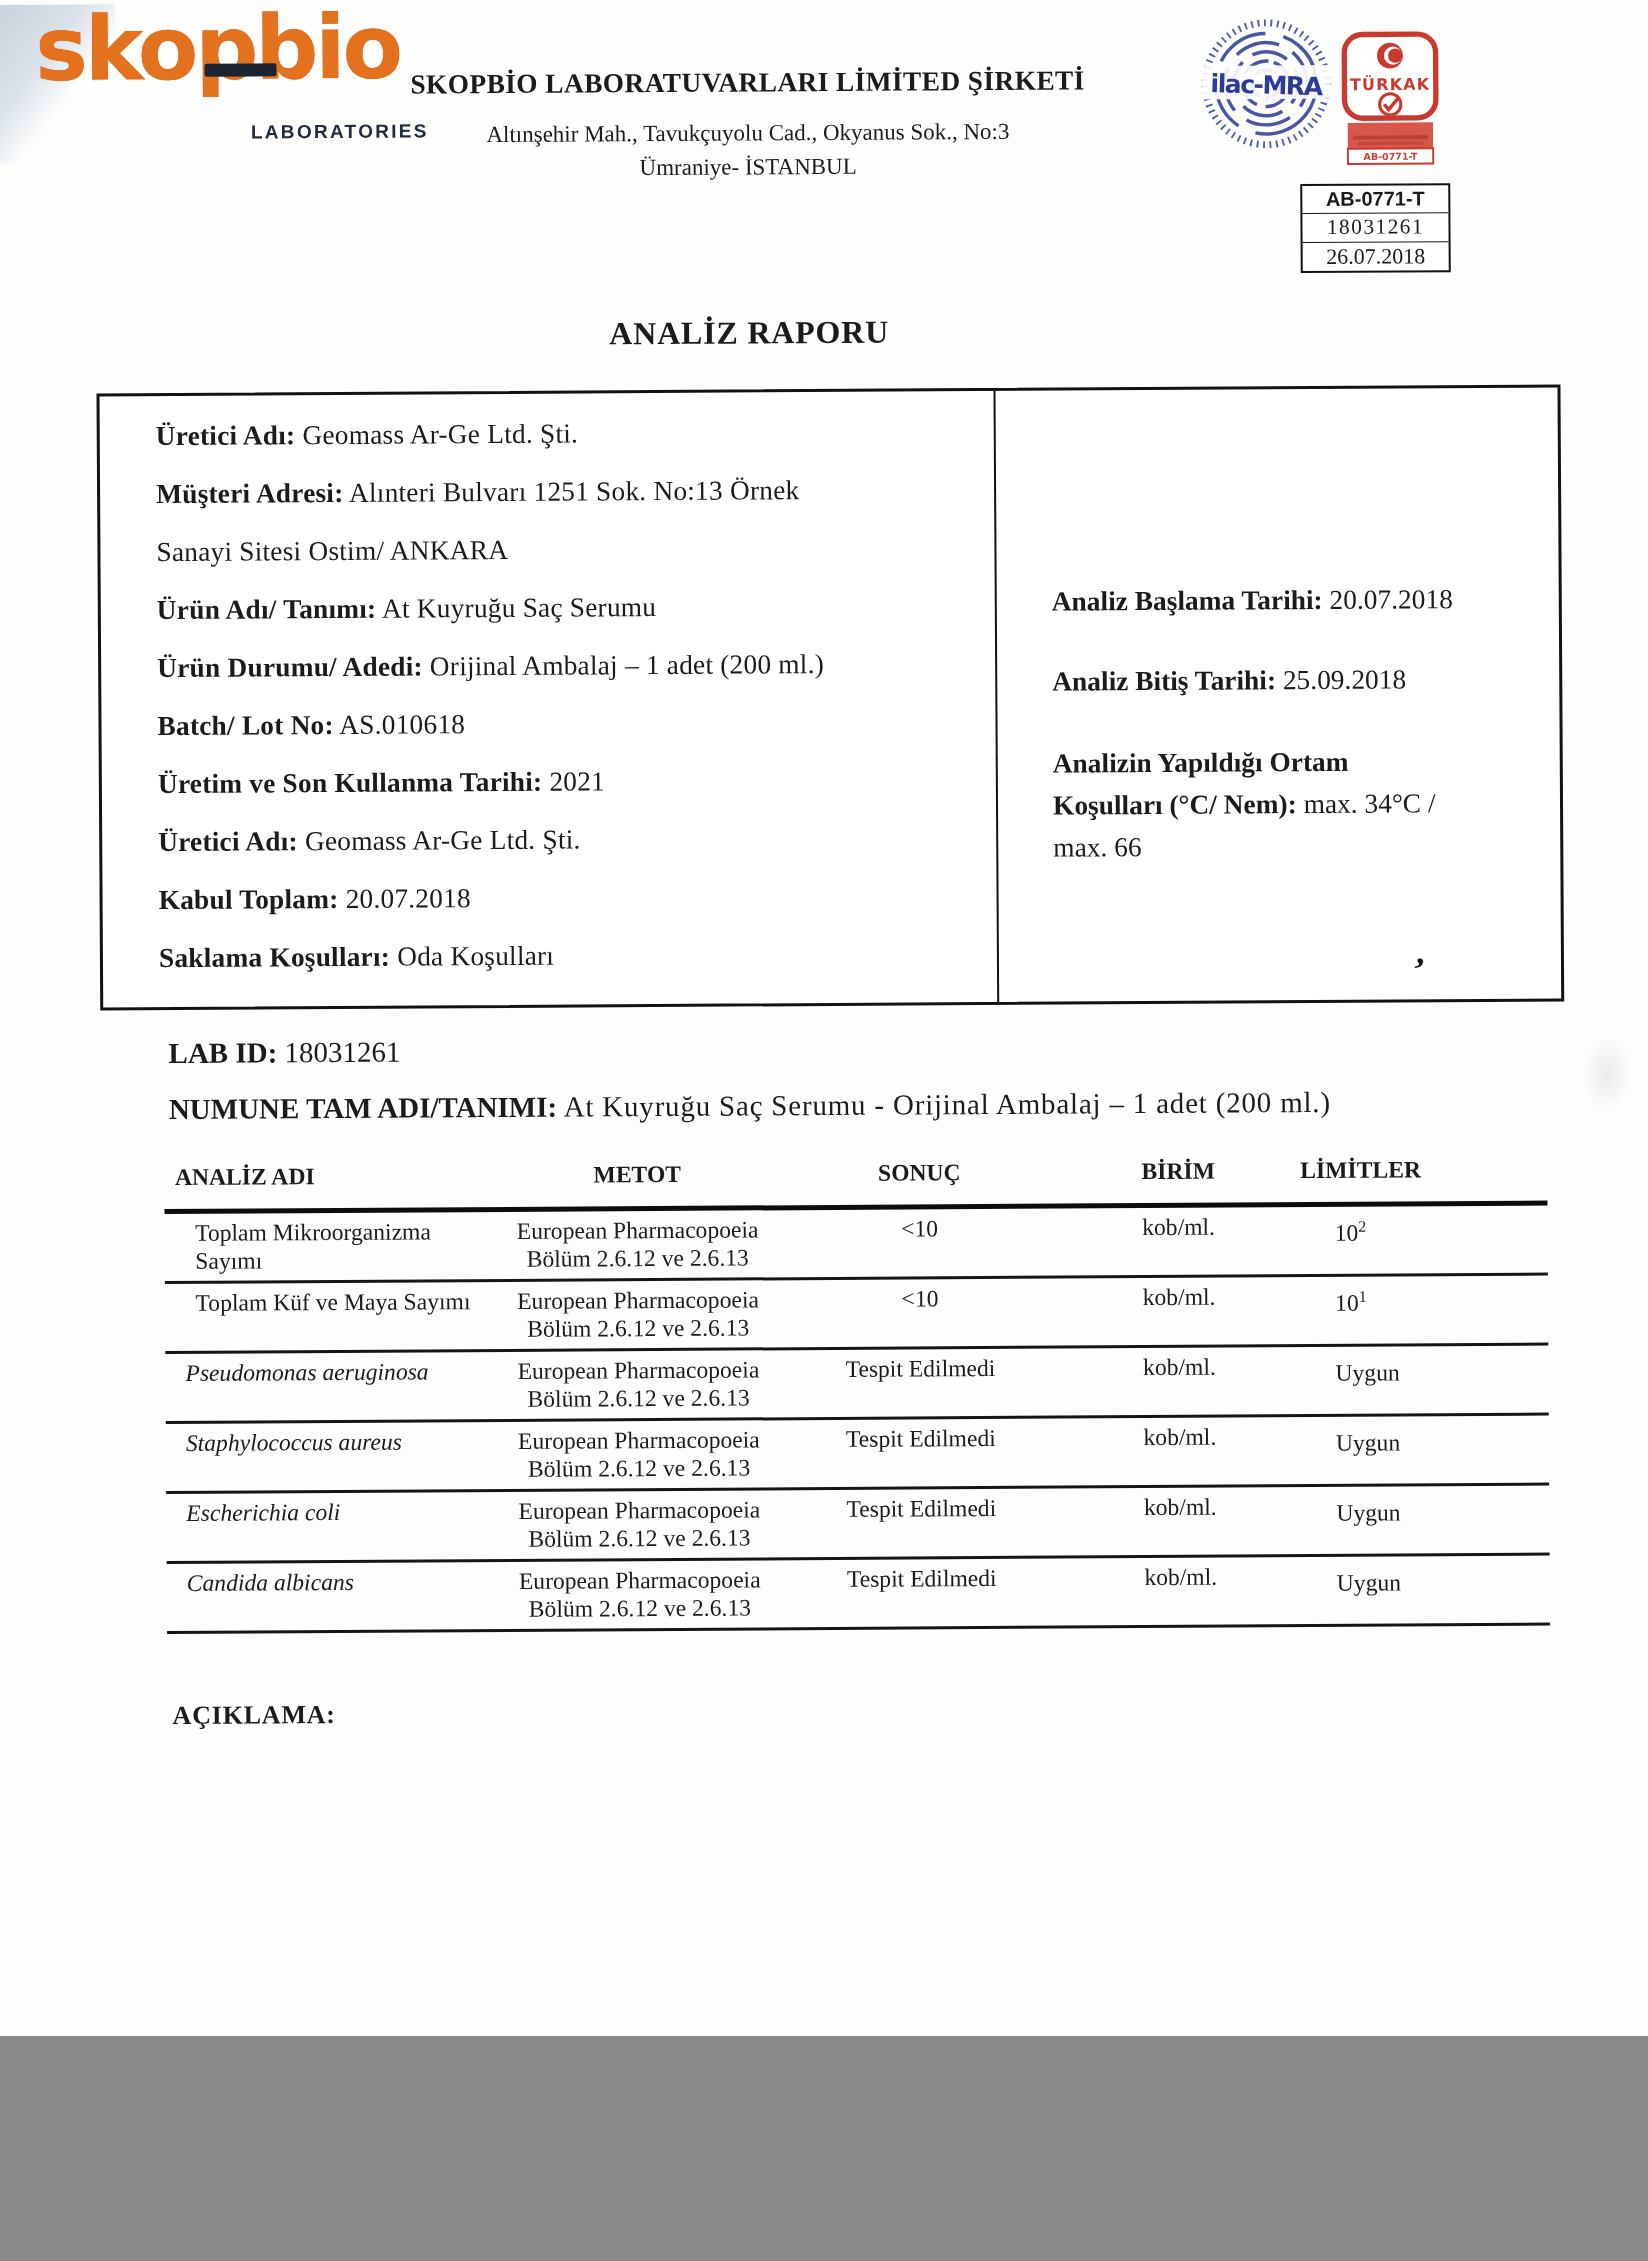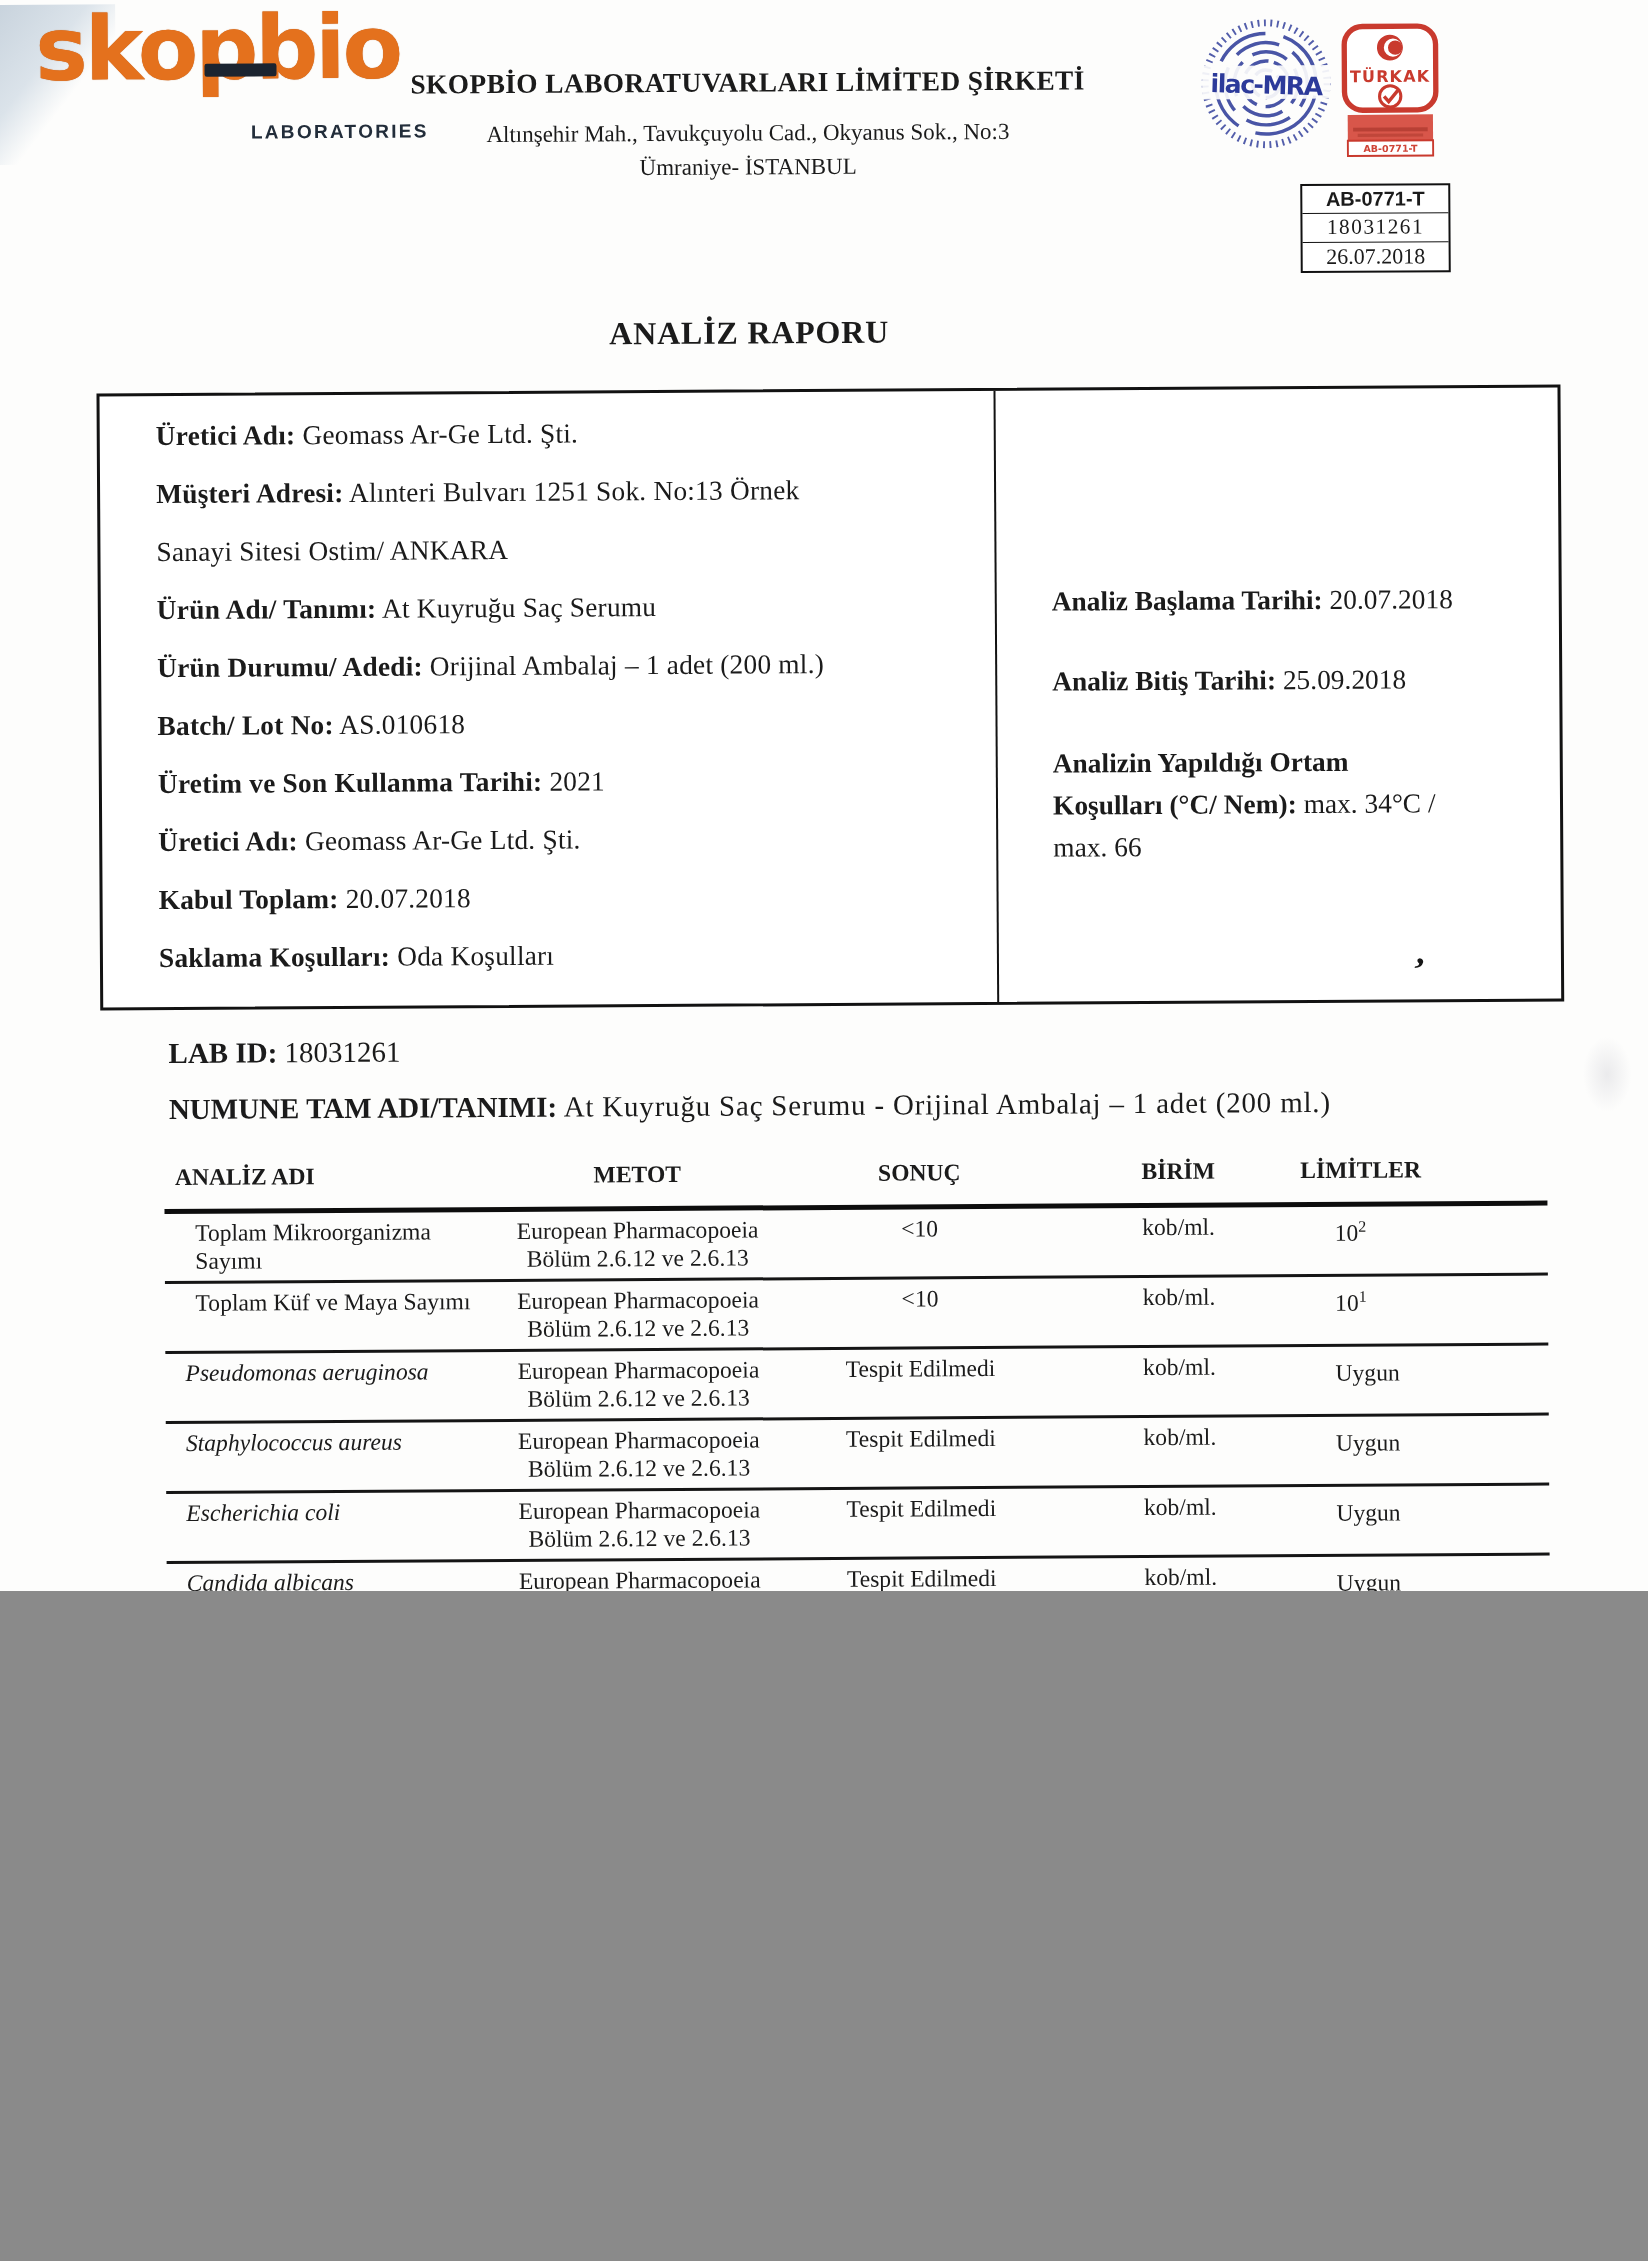--- a/index.html
+++ b/index.html
@@ -1,16 +1,16 @@
 <!DOCTYPE html>
 <html style="font-size:12.2px"><head>
 <meta charset="utf-8">
 <style>
   html,body{margin:0;padding:0;background:#8a8a8a;}
-  .page{position:relative;width:1649px;height:1591px;background:#fdfdfc;overflow:hidden;
+  .page{position:relative;width:1649px;height:2036px;background:#fdfdfc;overflow:hidden;
         font-family:"Liberation Serif",serif;color:#1b1b1b;}
   .tilt{position:absolute;left:0;top:0;width:1649px;height:2261px;transform:rotate(-0.35deg);}
   
   .corner-shadow{position:absolute;left:0;top:0;width:122px;height:160px;
       background:linear-gradient(128deg,#c7d2dc 0%,#dbe3ea 38%,rgba(255,255,255,0) 60%);}
   .smudge-bl{position:absolute;left:175px;top:2188px;width:183px;height:73px;border-radius:50%;
       background:radial-gradient(ellipse at center,rgba(201,162,120,0.30),rgba(201,162,120,0) 70%);}
   .smudge-r{position:absolute;left:1583px;top:1041px;width:49px;height:76px;border-radius:50%;
       background:radial-gradient(ellipse at center,rgba(150,150,165,0.18),rgba(150,150,165,0) 70%);}
   .speck{position:absolute;left:730px;top:2237px;width:6.9px;height:5.3px;border-radius:50%;background:rgba(120,110,100,0.35);}
@@ -20,21 +20,21 @@
       font-size:88px;line-height:1.2;color:#e4711d;letter-spacing:-3px;text-shadow:0 0 0.8px #b35413;}
   .logo-dash{position:absolute;left:169px;top:55px;width:72px;height:13px;background:#1b2430;border-radius:2.3px;}
   .logo-sub{position:absolute;left:215px;top:113px;font-family:"Liberation Sans",sans-serif;font-weight:bold;
       font-size:19px;letter-spacing:2.3px;color:#222d3a;}
   
   .company{position:absolute;left:396px;top:67px;width:716px;text-align:center;}
   .company-name{font-size:27.4px;font-weight:bold;letter-spacing:0.4px;white-space:nowrap;}
   .company-addr{margin-top:18.3px;font-size:23px;line-height:34px;}
   
   .stamp-ilac{position:absolute;left:1207px;top:21.3px;}
-  .stamp-turkak{position:absolute;left:1347px;top:26px;}
+  .stamp-turkak{position:absolute;left:1347px;top:34px;}
   .refbox{position:absolute;left:1306px;top:187px;width:146px;border:2.3px solid #111;background:#fff;text-align:center;}
   .refbox .rrow1{font-family:"Liberation Sans",sans-serif;font-weight:bold;font-size:20px;line-height:27.4px;}
   .refbox .rrow2{border-top:1.5px solid #111;font-size:21.3px;letter-spacing:1.5px;line-height:27.4px;}
   .refbox .rrow3{border-top:1.5px solid #111;font-weight:normal;font-size:22px;line-height:28px;}
   
   .title{position:absolute;left:411px;top:314px;width:686px;text-align:center;
       font-size:32px;font-weight:bold;letter-spacing:0.8px;}
   
   .itable{position:absolute;left:101px;top:389px;width:1464px;height:617px;border:3px solid #121212;
       box-sizing:border-box;display:flex;background:#fff;}

